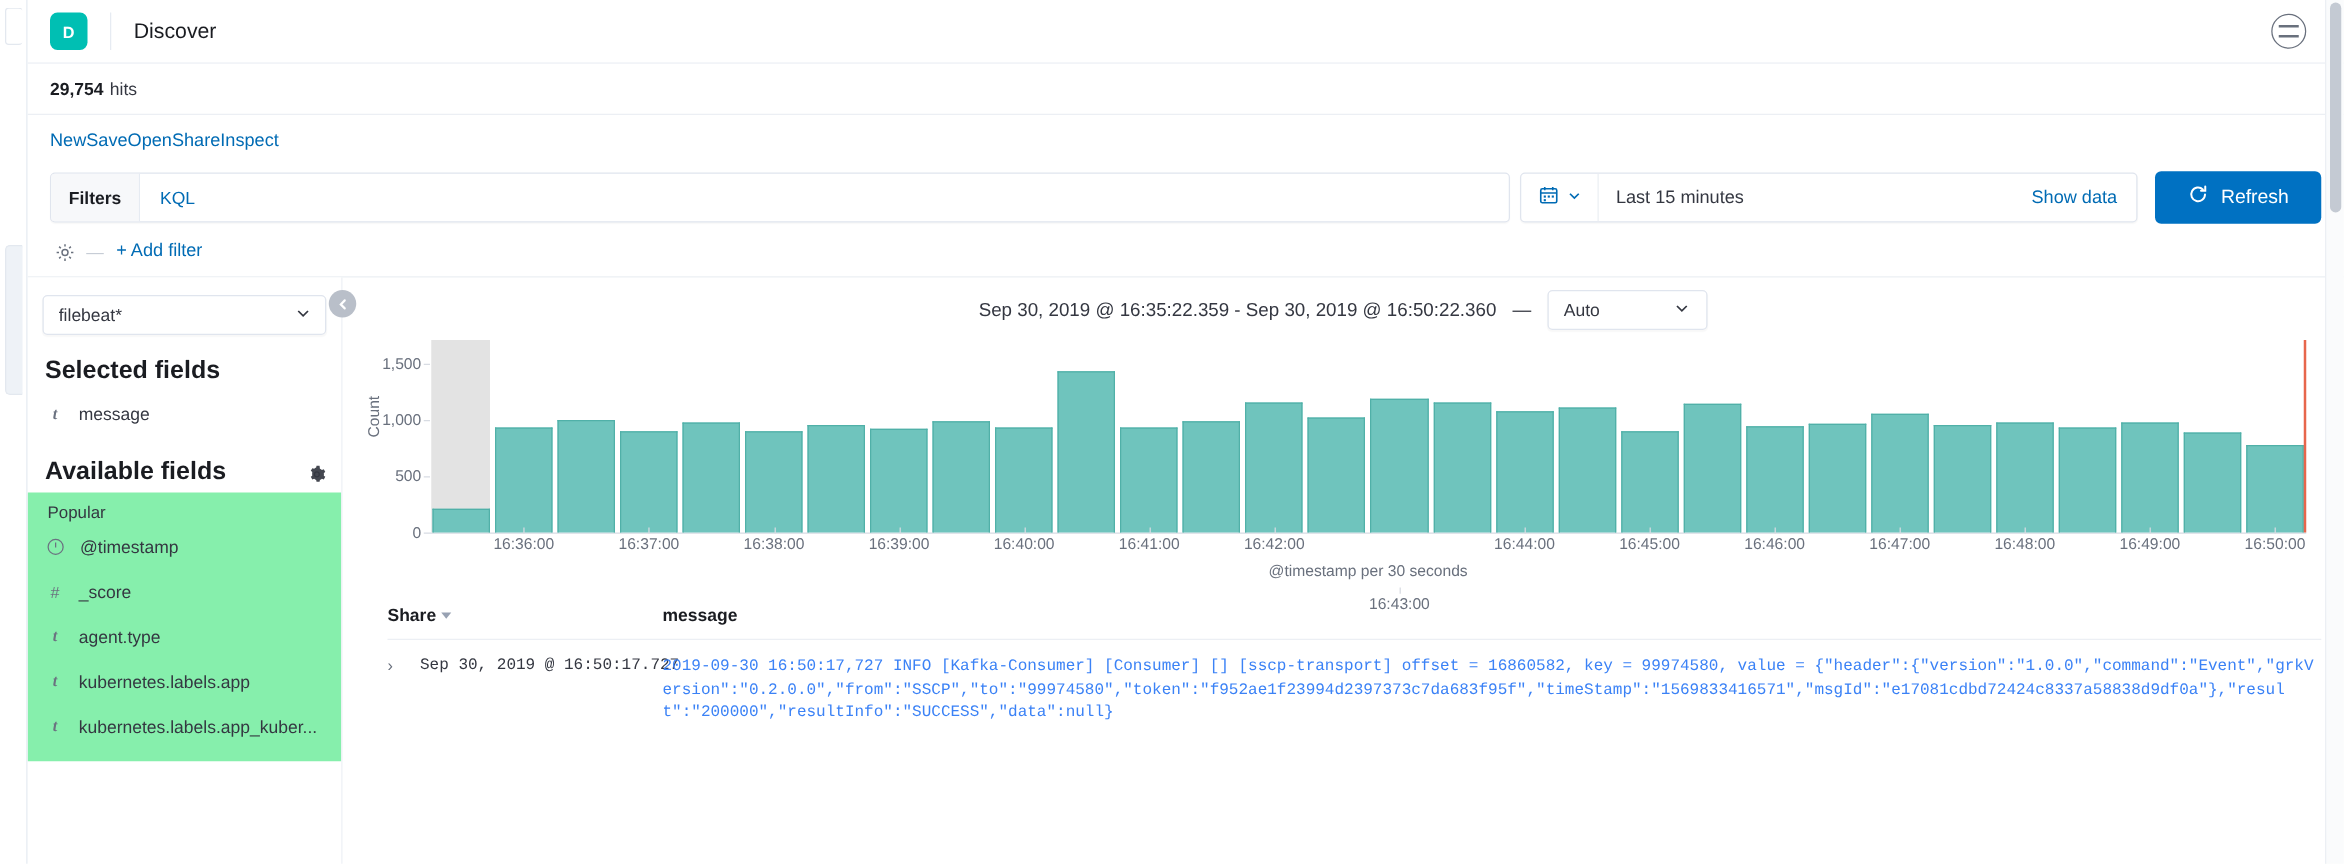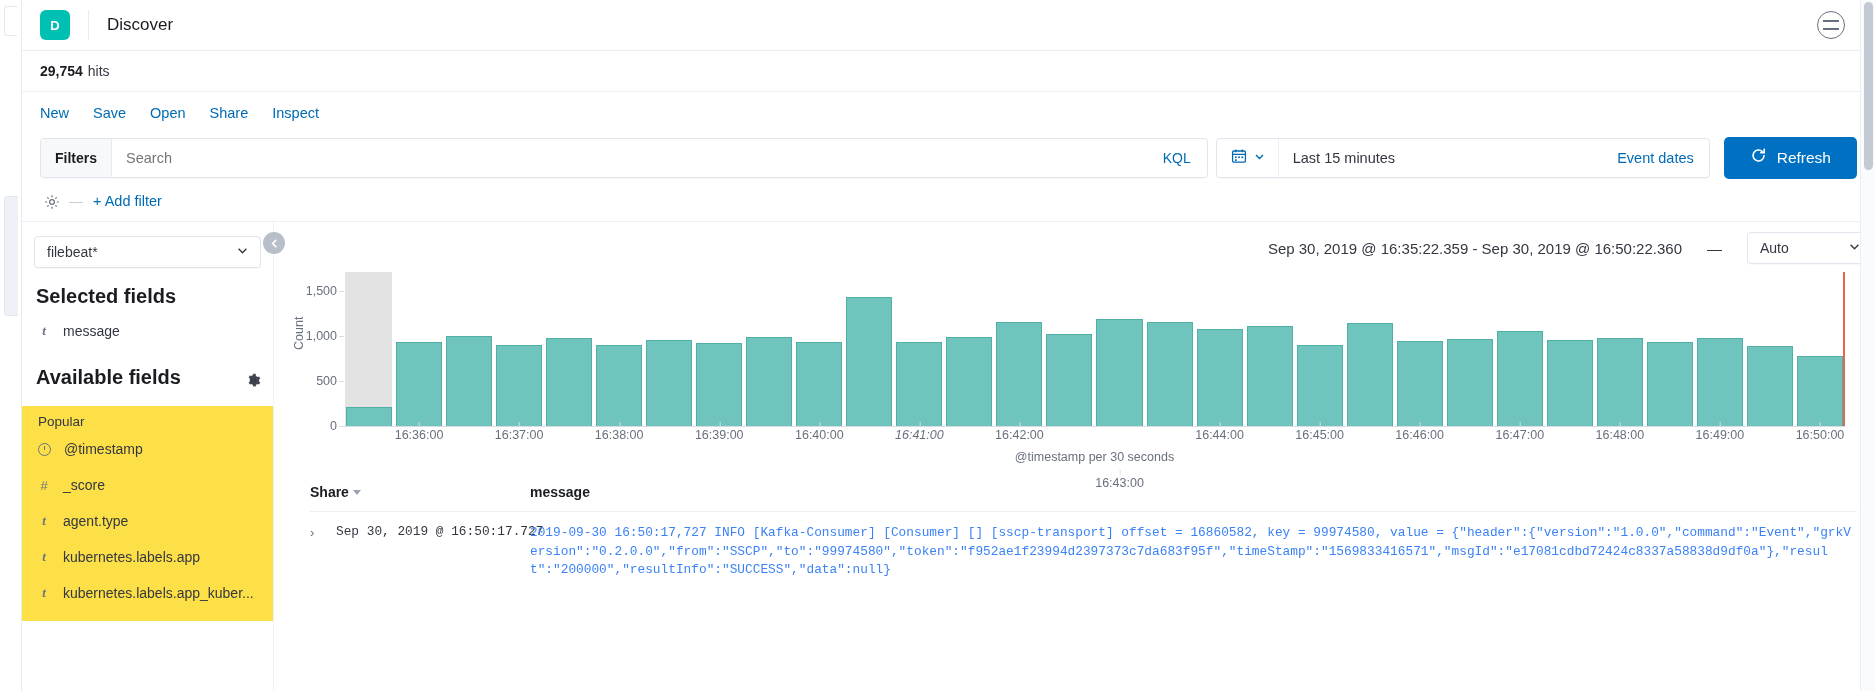--- a/index.html
+++ b/index.html
@@ -53,21 +53,21 @@
     position:absolute; left:22px; top:51px; width:1853px; height:41px;
     border-bottom:1px solid #eceff4; background:#fff;
     display:flex; align-items:center; padding-left:18px; font-size:14px;
   }
   .hits-count { font-weight:700; color:#1a1c21; margin-right:5px; }
   .hits-label { color:#343741; }
 
   
   .actions {
     position:absolute; left:22px; top:92px; width:1853px; height:42px;
-    display:flex; align-items:center; padding-left:18px; gap:24px; background:#fff;
+    display:flex; align-items:center; padding-left:18px; background:#fff;
   }
   .action-link { color:#006bb4; font-size:14.5px; cursor:pointer; }
 
   
   .query-bar {
     position:absolute; left:22px; top:134px; width:1853px; height:47px;
     display:flex; align-items:center; padding:0 18px 0 18px; gap:0; background:#fff;
   }
   .search-shell {
     display:flex; align-items:center; height:40px; flex:1 1 auto;
@@ -132,36 +132,36 @@
   .field-head .grow { flex:1 1 auto; }
   .field-row {
     display:flex; align-items:center; gap:13px; height:36px;
     font-size:14px; color:#343741; padding-left:4px; cursor:pointer;
   }
   .ftype { width:12px; text-align:center; color:#6b7280; font-size:13px; flex:0 0 12px; }
   .ftype.t { font-style:italic; font-weight:700; font-family:"Liberation Serif", serif; }
   .ftype.num { font-weight:400; }
   .clock-ico { width:13px; height:13px; border:1.4px solid #6b7280; border-radius:50%; position:relative; flex:0 0 13px; }
   .clock-ico::after { content:""; position:absolute; left:5px; top:2.4px; width:1.3px; height:4.3px; background:#6b7280; }
-  .popular-block { background:#fde047; margin:17px -12px; padding:8px 16px 10px 16px; }
+  .popular-block { background:#86efac; margin:5px -12px; padding:8px 16px 10px 16px; }
   .popular-label { font-size:13.5px; color:#343741; margin-bottom:2px; }
   .popular-block .field-row { padding-left:0; }
   .gear { width:15px; height:15px; position:relative; cursor:pointer; }
 
   
   .content { flex:1 1 auto; position:relative; border-left:1px solid #eef1f6; }
   .collapse-btn {
     position:absolute; left:-11px; top:10px; width:22px; height:22px; border-radius:50%;
     background:#b9bfc9; display:flex; align-items:center; justify-content:center; cursor:pointer; z-index:4;
   }
   .collapse-btn svg { display:block; }
 
   .chart-header {
-    height:48px; display:flex; align-items:center; justify-content:flex-end;
-    gap:25px; padding-top:4px;
+    height:48px; display:flex; align-items:center; justify-content:center;
+    gap:13px; padding-top:4px;
   }
   .time-range-text { font-size:15px; color:#343741; }
   .emdash { color:#343741; font-size:15px; }
   .interval-select {
     height:32px; min-width:128px; border:1px solid #e0e5ee; border-radius:4px;
     background:#fff; display:flex; align-items:center; padding:0 12px;
     font-size:14px; color:#343741; box-shadow:0 1px 1px rgba(0,0,0,.03); cursor:pointer;
   }
   .interval-select .ivtext { flex:1 1 auto; }
 
@@ -259,21 +259,20 @@
     <span class="action-link">New</span>
     <span class="action-link">Save</span>
     <span class="action-link">Open</span>
     <span class="action-link">Share</span>
     <span class="action-link">Inspect</span>
   </div>
 
   <div class="query-bar">
     <div class="search-shell">
       <div class="filters-btn">Filters</div>
-      <input class="search-input-area" style="border: none; outline: none; height: 36px; font-family: &quot;Liberation Sans&quot;, sans-serif;" placeholder="Search">
       <span class="kql-label">KQL</span>
     </div>
 
     <div class="date-shell">
       <div class="cal-btn">
         <span>
           <svg width="16" height="16" viewBox="0 0 16 16" fill="none" stroke="#006bb4" stroke-width="1.3">
             <rect x="1.6" y="3" width="12.8" height="11.2" rx="1.3"></rect>
             <path d="M1.6 6.4h12.8M4.8 1.6v2.6M11.2 1.6v2.6"></path>
             <rect x="4" y="8.4" width="1.7" height="1.7" fill="#006bb4" stroke="none"></rect>
@@ -282,21 +281,21 @@
             <rect x="4" y="11.3" width="1.7" height="1.7" fill="#006bb4" stroke="none"></rect>
           </svg>
         </span>
         <span>
           <svg width="13" height="13" viewBox="0 0 13 13" fill="none" stroke="#006bb4" stroke-width="1.4">
             <path d="M3 5l3.5 3.5L10 5"></path>
           </svg>
         </span>
       </div>
       <span class="date-text">Last 15 minutes</span>
-      <span class="show-dates">Event dates</span>
+      <span class="show-dates">Show data</span>
     </div>
 
     <button class="refresh-btn">
       <span>
         <svg width="17" height="17" viewBox="0 0 17 17" fill="none" stroke="#fff" stroke-width="1.6" stroke-linecap="round">
           <path d="M14 8.5a5.5 5.5 0 1 1-1.7-3.97"></path>
           <path d="M14.2 2.2v3.4h-3.4"></path>
         </svg>
       </span>
       <span>Refresh</span>
@@ -492,21 +491,21 @@
               </div>
             </div>
           <div class="red-line"></div>
         </div>
         <div class="xticks" id="xticks">
             <div class="xtick" style="left: 5%;">16:36:00</div>
             <div class="xtick" style="left: 11.6667%;">16:37:00</div>
             <div class="xtick" style="left: 18.3333%;">16:38:00</div>
             <div class="xtick" style="left: 25%;">16:39:00</div>
             <div class="xtick" style="left: 31.6667%;">16:40:00</div>
-            <div class="xtick" style="left: 38.3333%; font-style: italic;">16:41:00</div>
+            <div class="xtick" style="left: 38.3333%;">16:41:00</div>
             <div class="xtick" style="left: 45%;">16:42:00</div>
             <div class="xtick" style="left: 51.6667%; margin-top: 48px;">16:43:00</div>
             <div class="xtick" style="left: 58.3333%;">16:44:00</div>
             <div class="xtick" style="left: 65%;">16:45:00</div>
             <div class="xtick" style="left: 71.6667%;">16:46:00</div>
             <div class="xtick" style="left: 78.3333%;">16:47:00</div>
             <div class="xtick" style="left: 85%;">16:48:00</div>
             <div class="xtick" style="left: 91.6667%;">16:49:00</div>
             <div class="xtick" style="left: 98.3333%;">16:50:00</div>
           </div>

